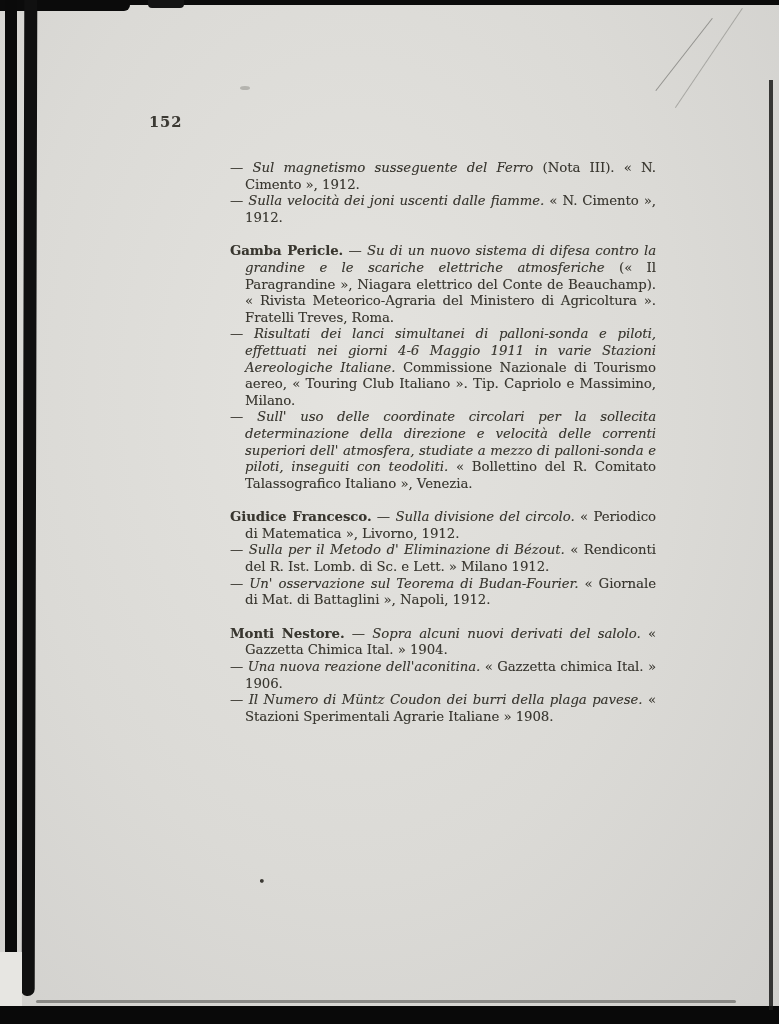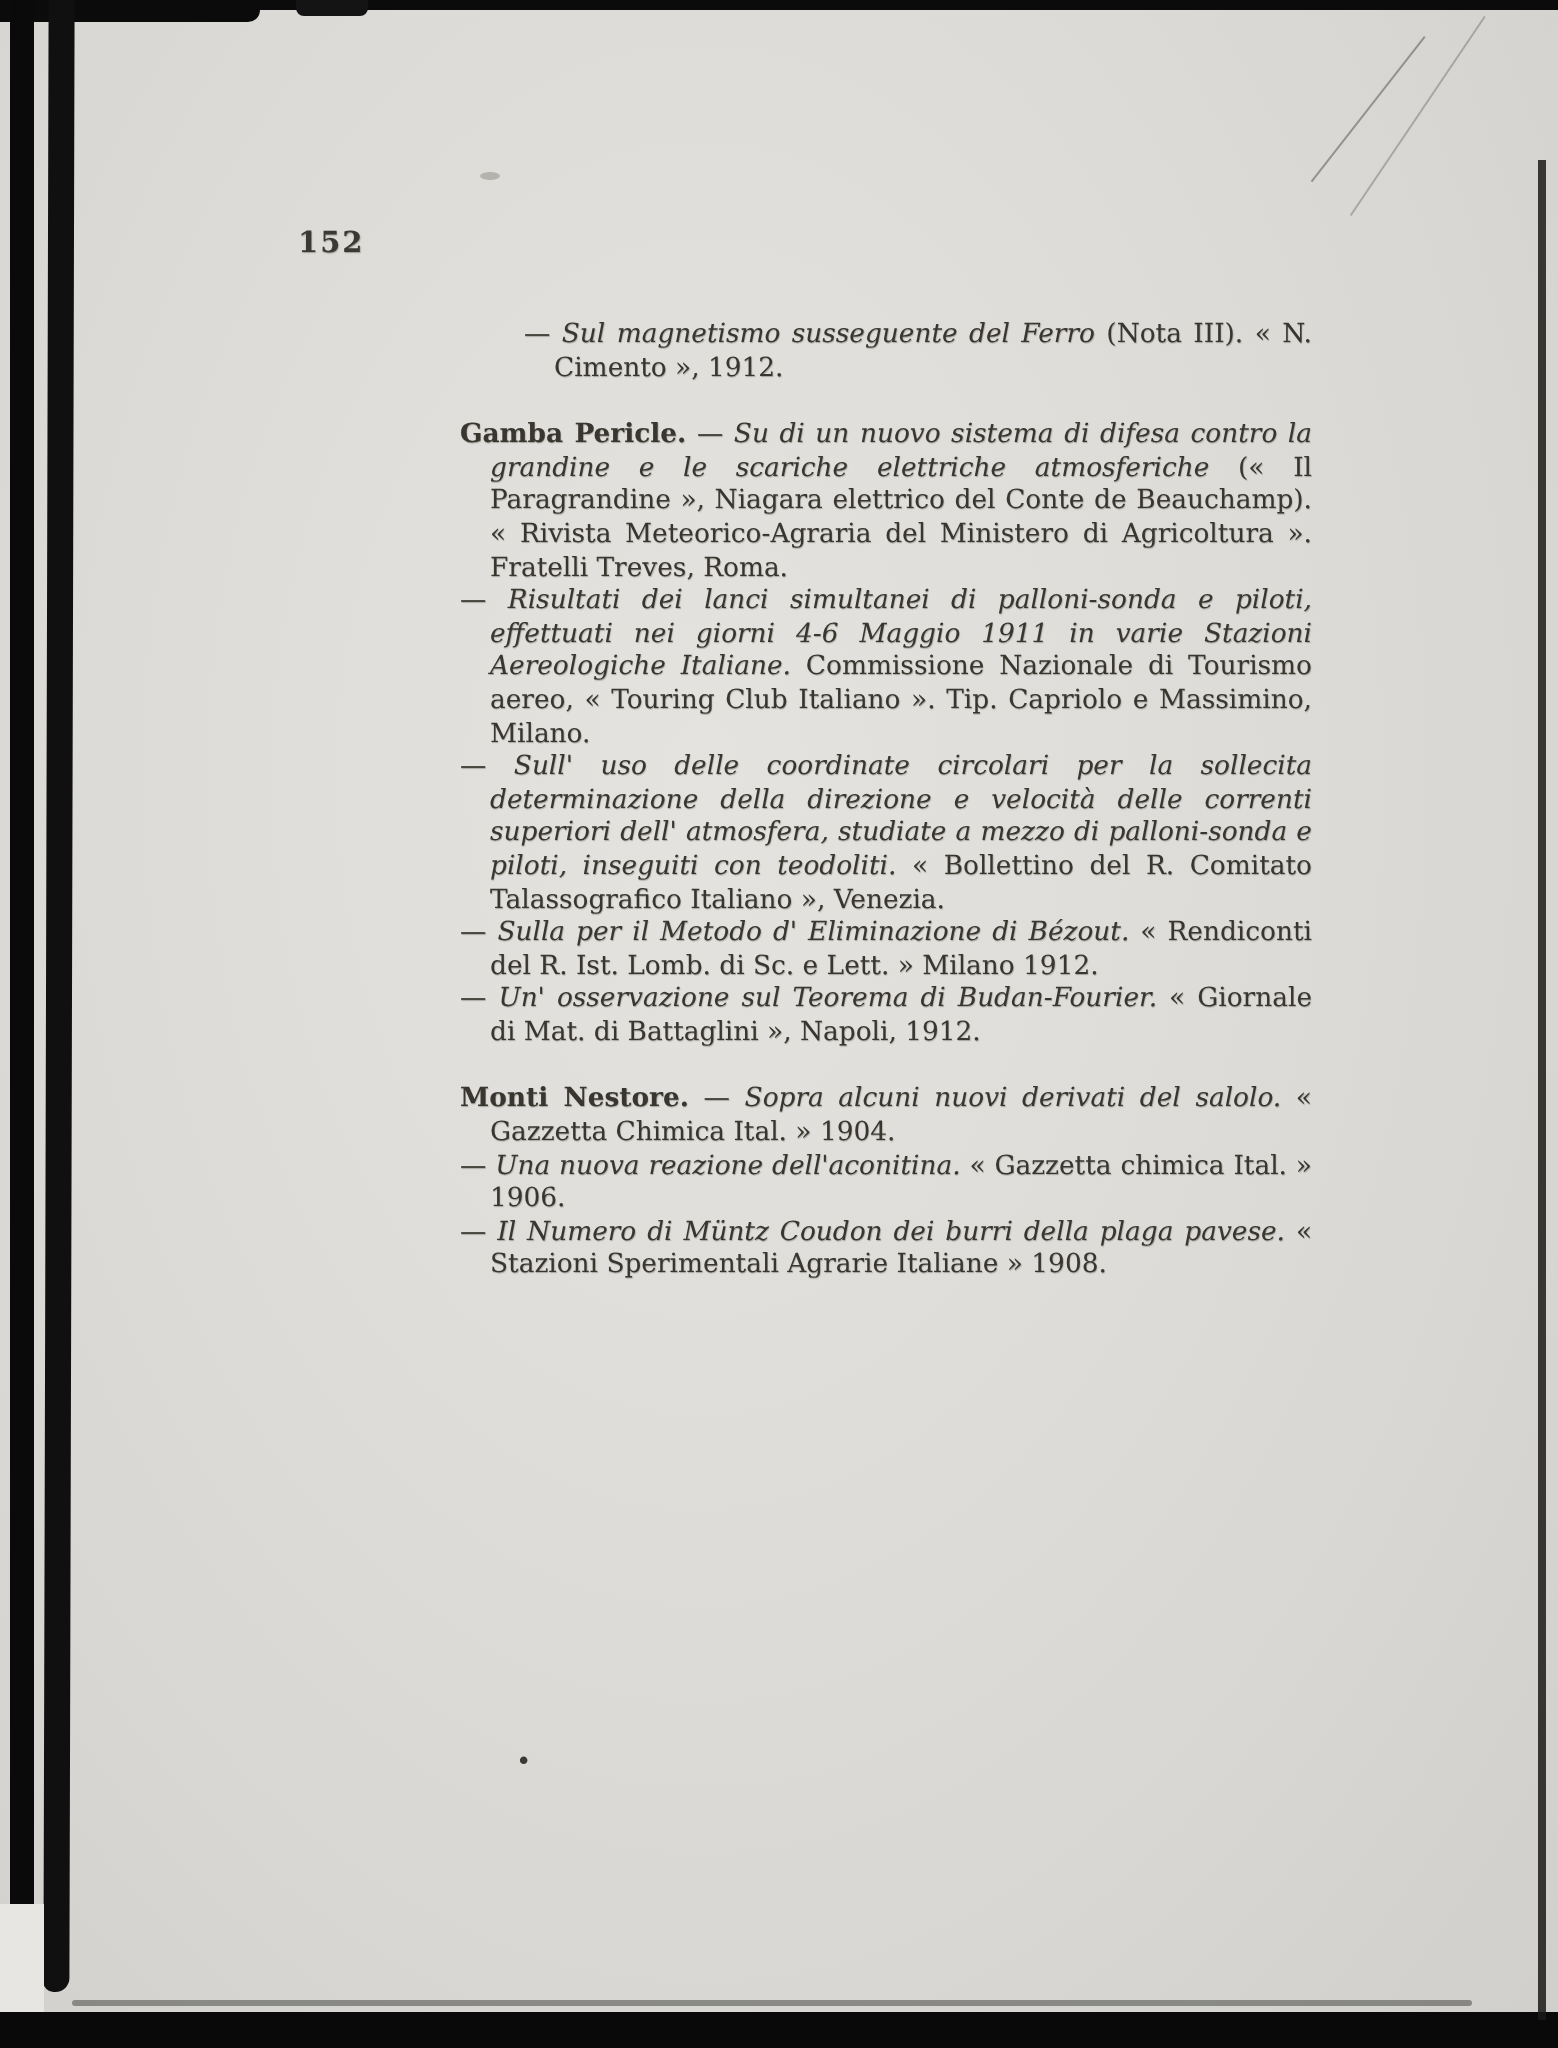--- a/index.html
+++ b/index.html
@@ -104,21 +104,20 @@
     text-align: justify;
     hyphens: auto;
     text-shadow: 0.3px 0.3px 0.5px rgba(56,54,47,0.35);
   }
   .text-block p.entry {
     margin: 0;
     text-indent: -15px;
     padding-left: 15px;
   }
   .text-block p.entry.deep {
-    margin-left: 32px;
   }
   .text-block p.entry.group-start {
     margin-top: 17px;
   }
   .seg-author { font-weight: 700; }
   .seg-italic { font-style: italic; }
   .seg-roman, .seg-dash { font-style: normal; }
   .printer-mark {
     position: absolute;
     left: 258px;
@@ -142,23 +141,25 @@
   <div class="artifact edge-bottom"></div>
   <div class="artifact edge-right"></div>
   <div class="artifact scratch-a"></div>
   <div class="artifact scratch-b"></div>
   <div class="artifact smudge-top"></div>
 
   <div class="page-number">152</div>
 
   <main class="text-block" lang="it">
       <p class="entry deep"><span class="seg-dash">— </span><span class="seg-italic">Sul magnetismo susseguente del Ferro</span><span class="seg-roman"> (Nota III). « N. Cimento », 1912.</span></p>
+      <p class="entry deep"><span class="seg-dash">— </span><span class="seg-italic">Sulla velocità dei joni uscenti dalle fiamme.</span><span class="seg-roman"> « N. Cimento », 1912.</span></p>
       <p class="entry group-start"><span class="seg-author">Gamba Pericle.</span><span class="seg-roman"> — </span><span class="seg-italic">Su di un nuovo sistema di difesa contro la grandine e le scariche elettriche atmosferiche</span><span class="seg-roman"> (« Il Paragrandine », Niagara elettrico del Conte de Beauchamp). « Rivista Meteorico-Agraria del Ministero di Agricoltura ». Fratelli Treves, Roma.</span></p>
       <p class="entry"><span class="seg-dash">— </span><span class="seg-italic">Risultati dei lanci simultanei di palloni-sonda e piloti, effettuati nei giorni 4-6 Maggio 1911 in varie Stazioni Aereologiche Italiane.</span><span class="seg-roman"> Commissione Nazionale di Tourismo aereo, « Touring Club Italiano ». Tip. Capriolo e Massimino, Milano.</span></p>
       <p class="entry"><span class="seg-dash">— </span><span class="seg-italic">Sull' uso delle coordinate circolari per la sollecita determinazione della direzione e velocità delle correnti superiori dell' atmosfera, studiate a mezzo di palloni-sonda e piloti, inseguiti con teodoliti.</span><span class="seg-roman"> « Bollettino del R. Comitato Talassografico Italiano », Venezia.</span></p>
+      <p class="entry group-start"><span class="seg-author">Giudice Francesco.</span><span class="seg-roman"> — </span><span class="seg-italic">Sulla divisione del circolo.</span><span class="seg-roman"> « Periodico di Matematica », Livorno, 1912.</span></p>
       <p class="entry"><span class="seg-dash">— </span><span class="seg-italic">Sulla per il Metodo d' Eliminazione di Bézout.</span><span class="seg-roman"> « Rendiconti del R. Ist. Lomb. di Sc. e Lett. » Milano 1912.</span></p>
       <p class="entry"><span class="seg-dash">— </span><span class="seg-italic">Un' osservazione sul Teorema di Budan-Fourier.</span><span class="seg-roman"> « Giornale di Mat. di Battaglini », Napoli, 1912.</span></p>
       <p class="entry group-start"><span class="seg-author">Monti Nestore.</span><span class="seg-roman"> — </span><span class="seg-italic">Sopra alcuni nuovi derivati del salolo.</span><span class="seg-roman"> « Gazzetta Chimica Ital. » 1904.</span></p>
       <p class="entry"><span class="seg-dash">— </span><span class="seg-italic">Una nuova reazione dell'aconitina.</span><span class="seg-roman"> « Gazzetta chimica Ital. » 1906.</span></p>
       <p class="entry"><span class="seg-dash">— </span><span class="seg-italic">Il Numero di Müntz Coudon dei burri della plaga pavese.</span><span class="seg-roman"> « Stazioni Sperimentali Agrarie Italiane » 1908.</span></p>
     </main>
 
   <div class="printer-mark">•</div>
 
 </div>

